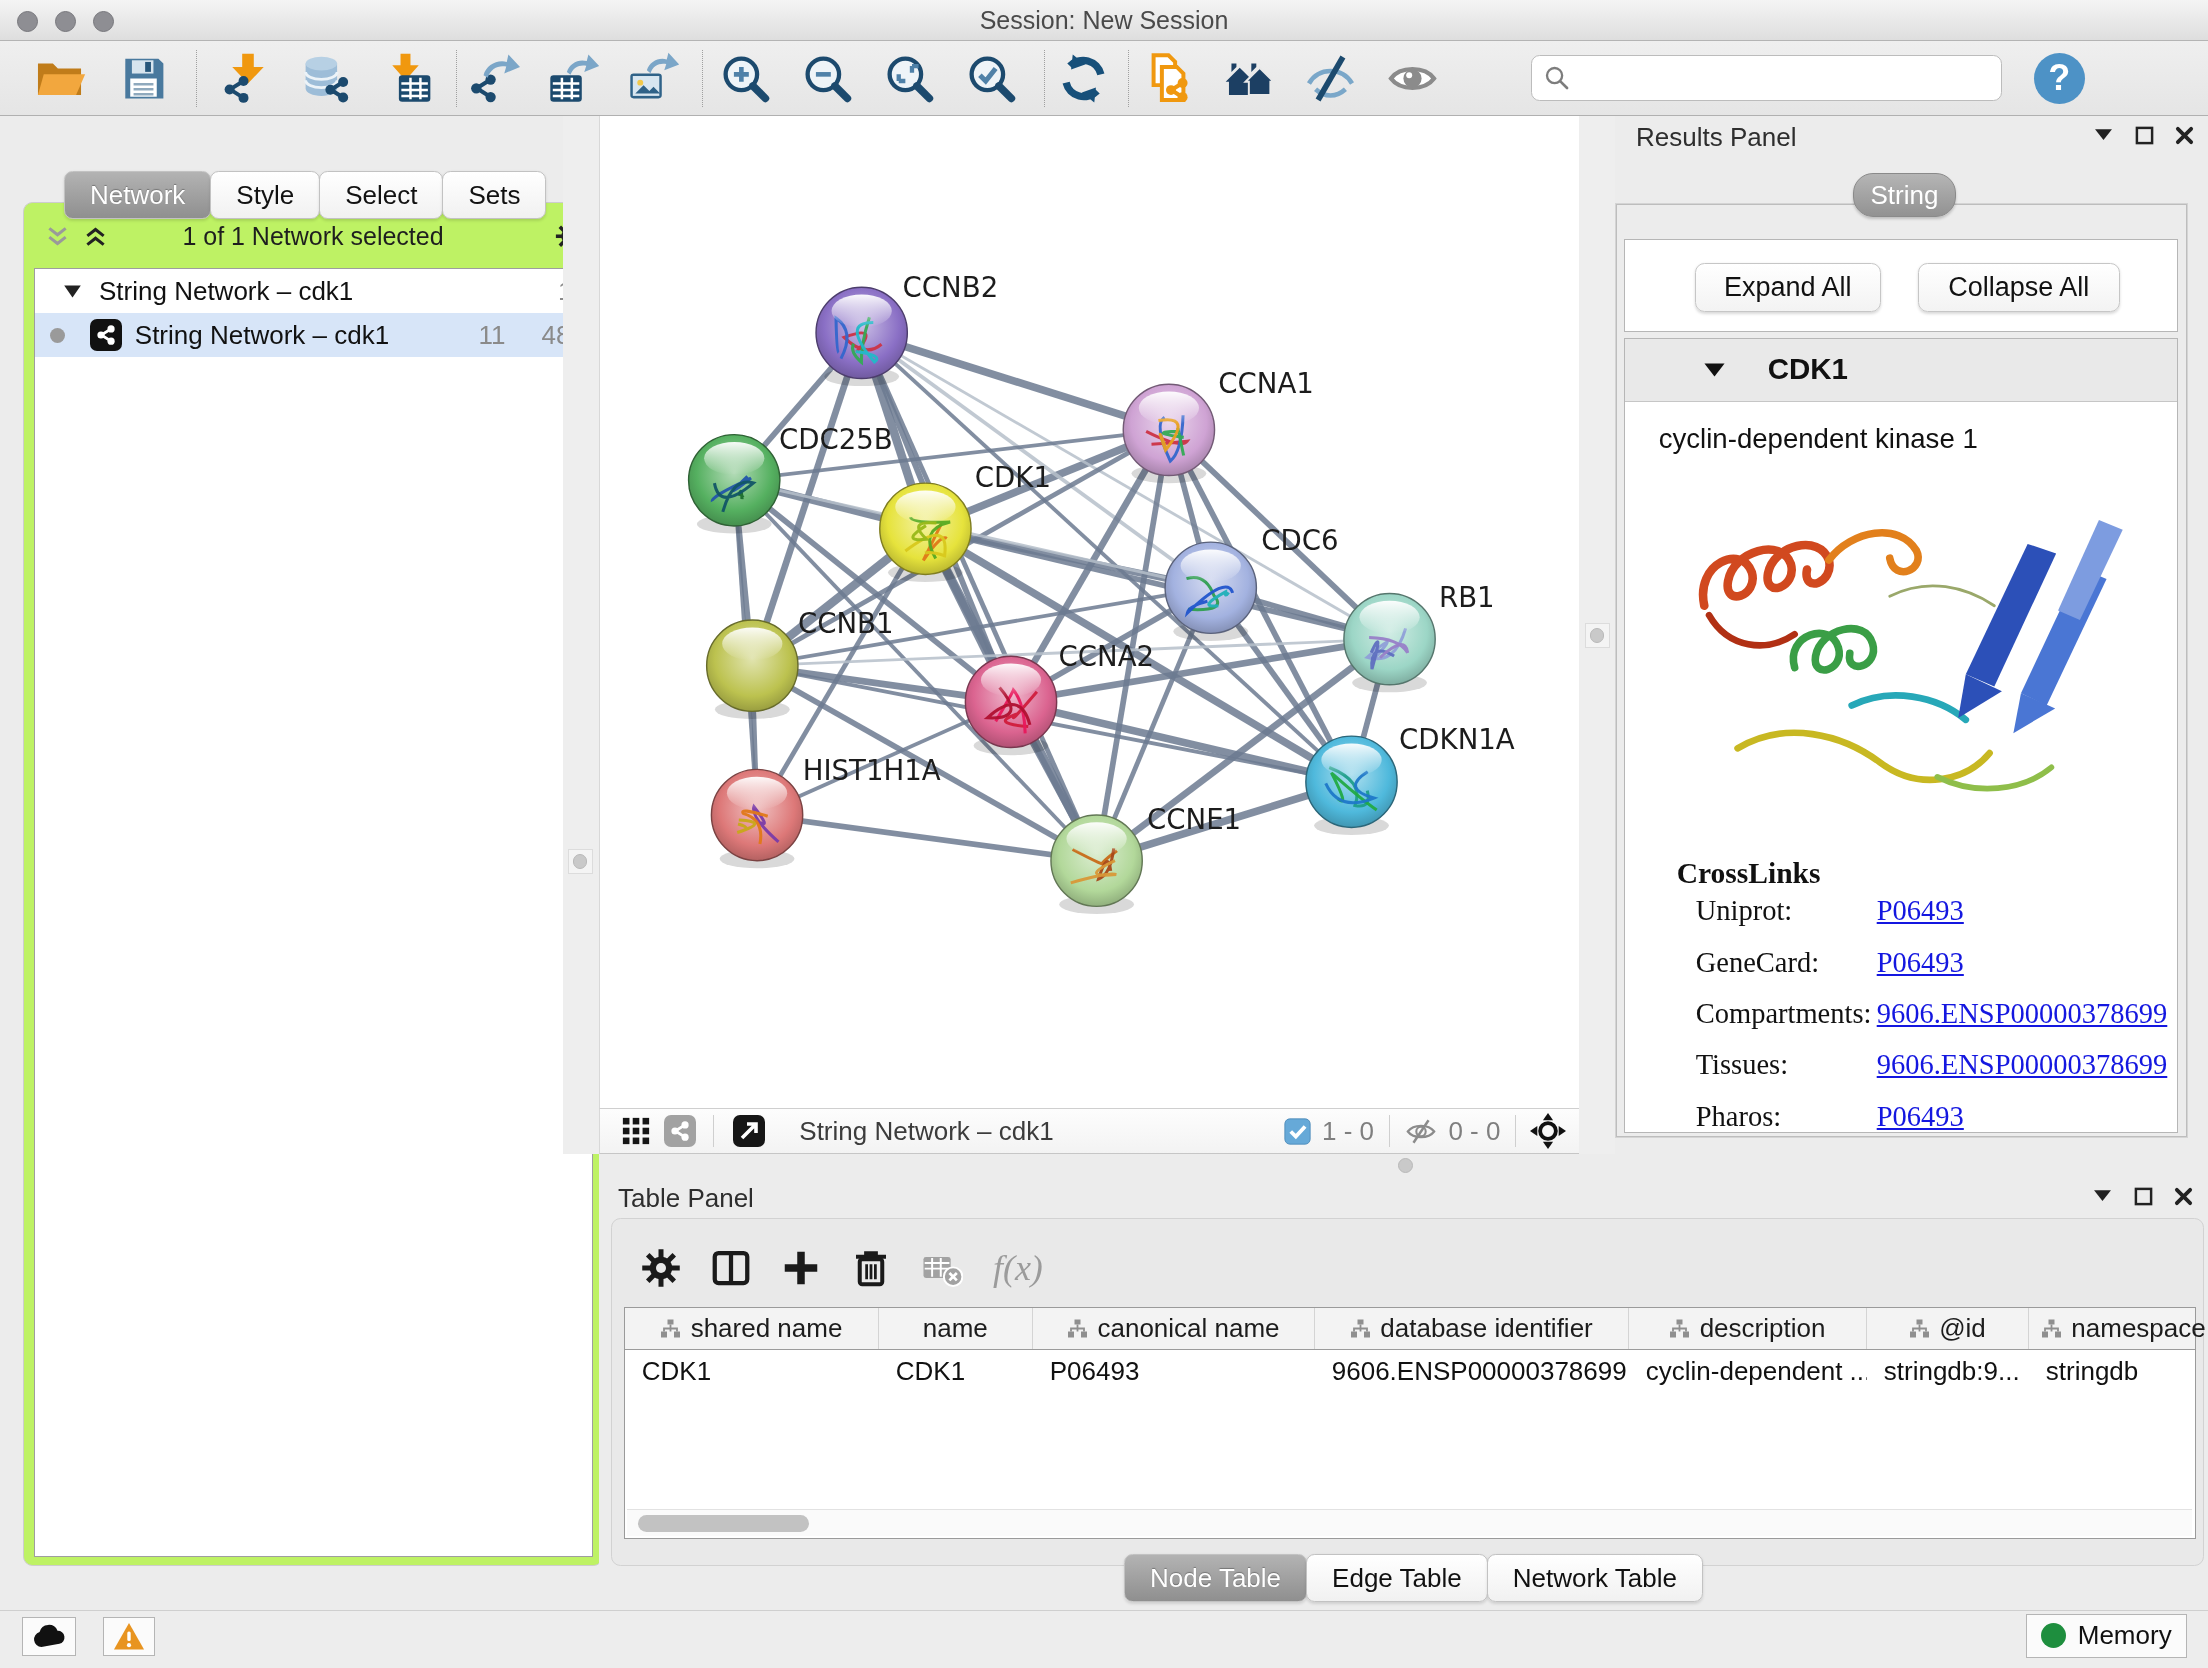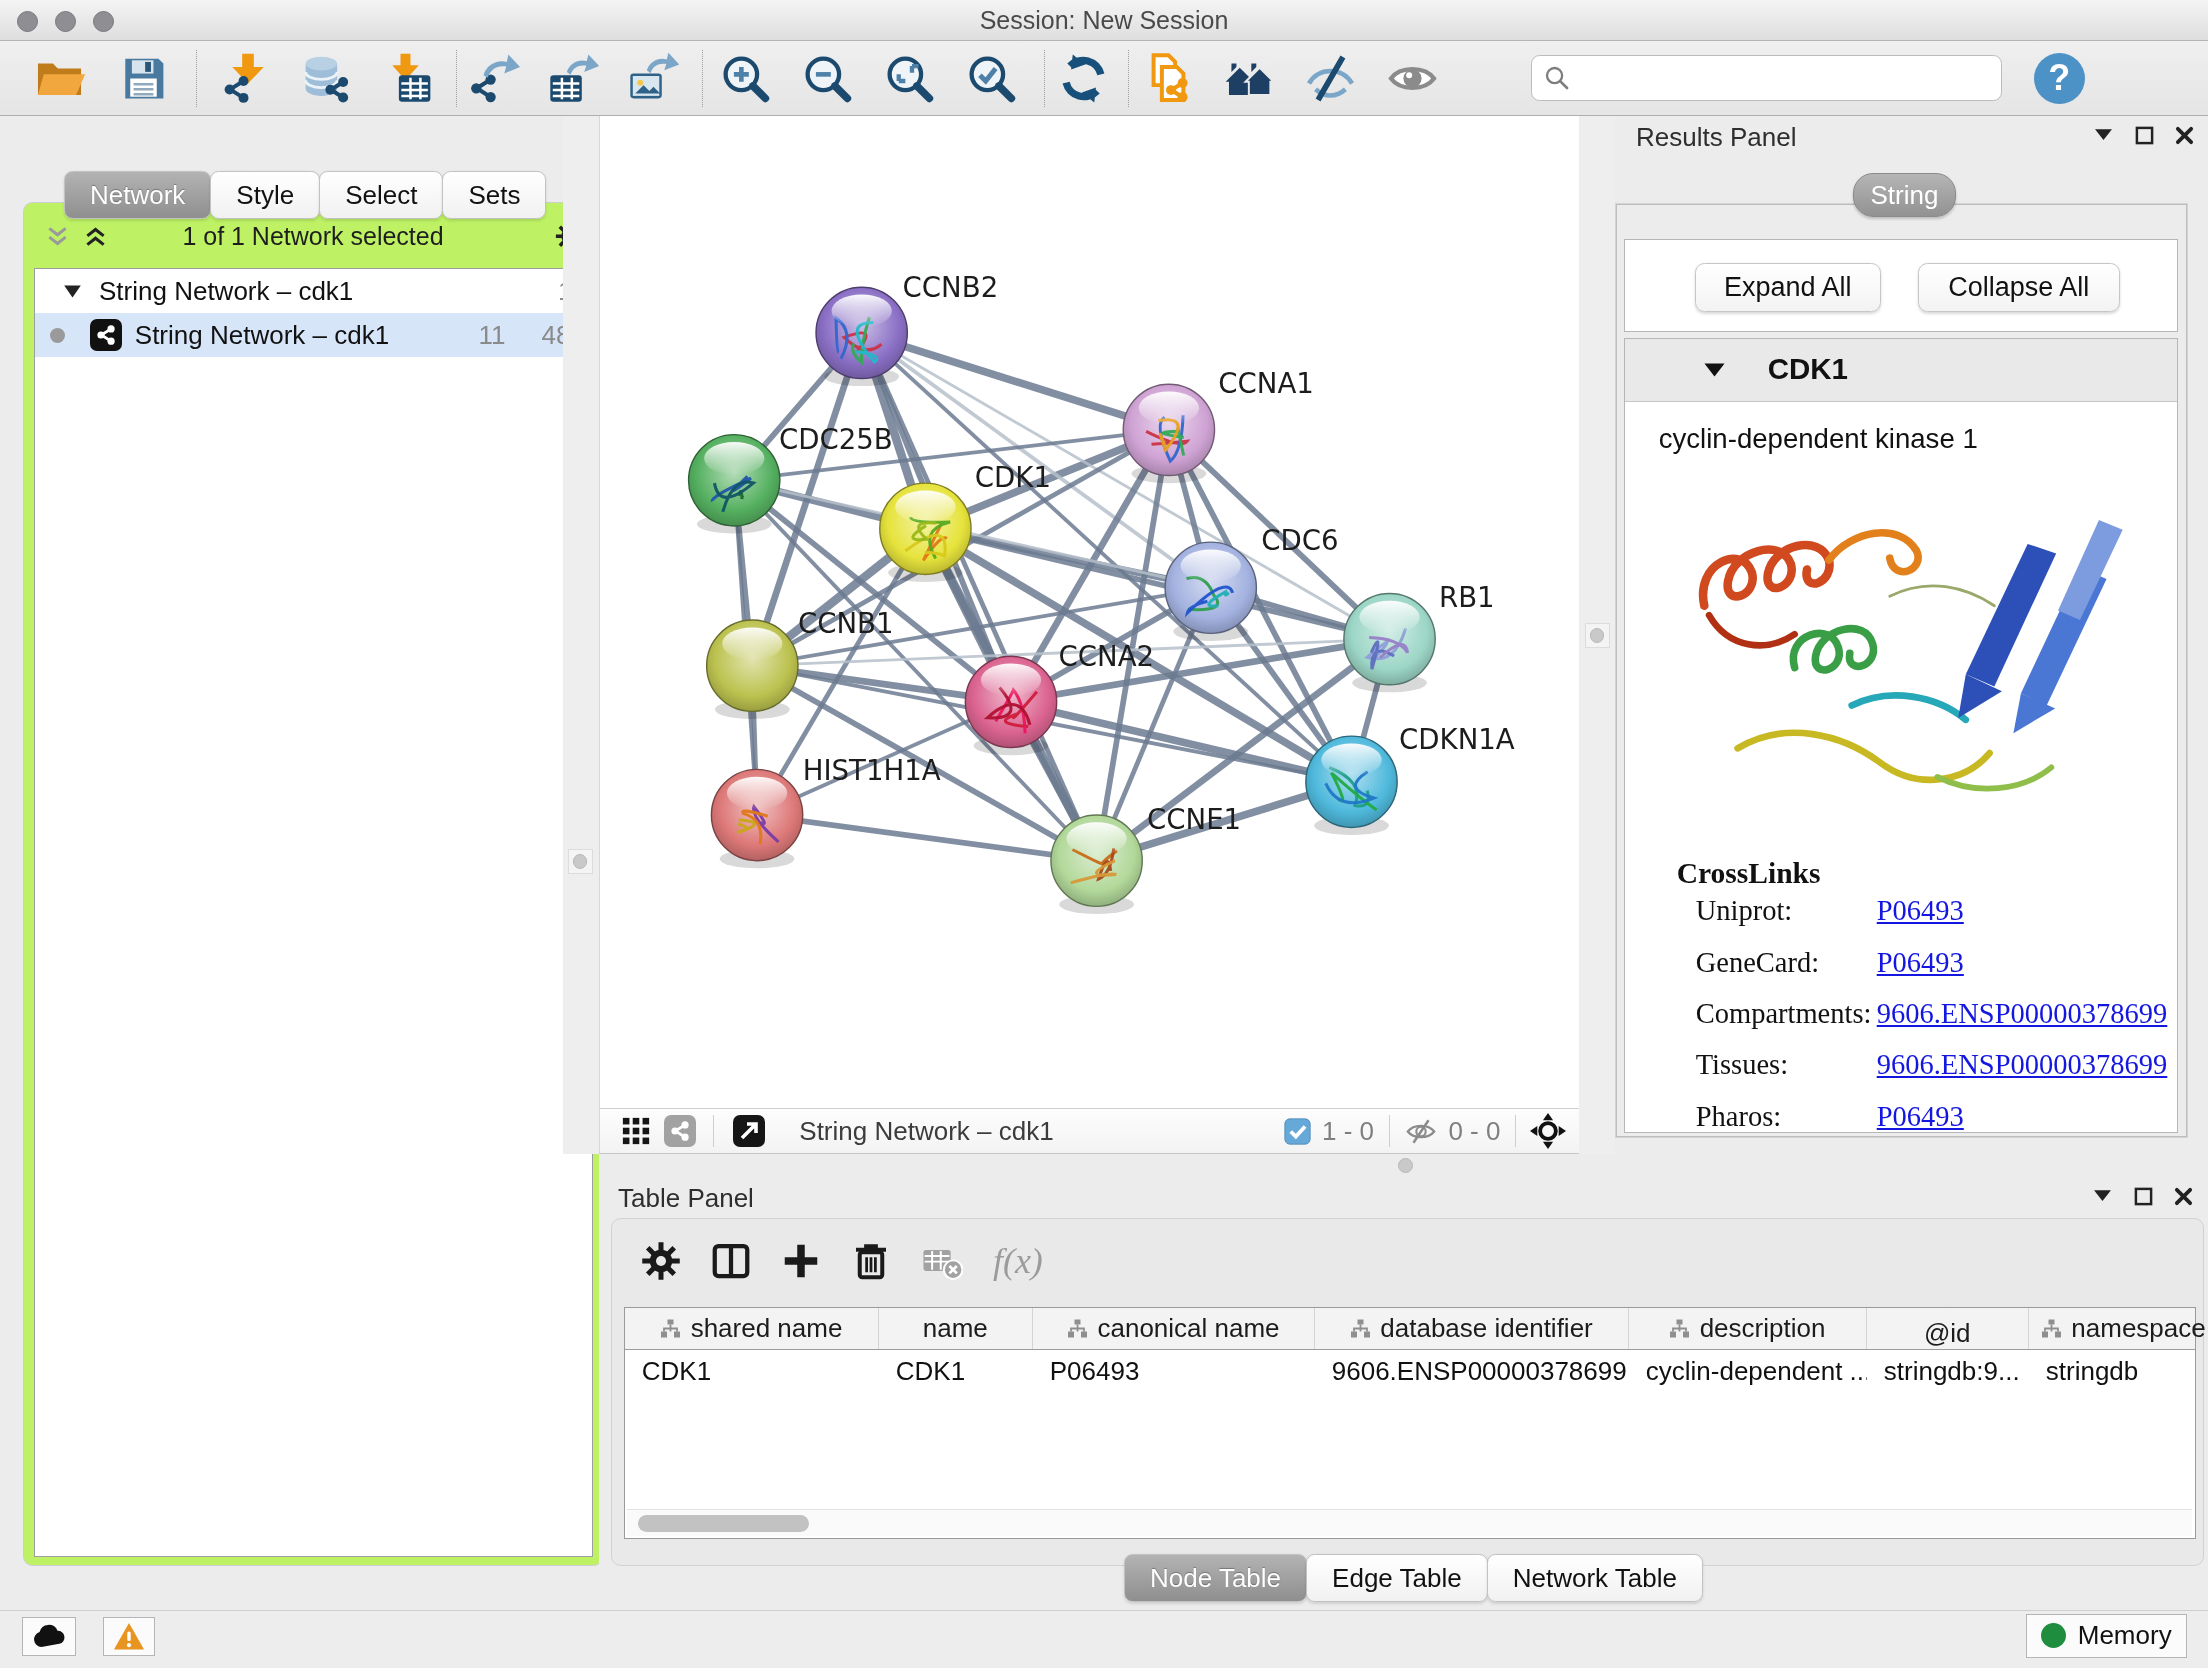--- a/index.html
+++ b/index.html
@@ -58,21 +58,21 @@
 .rp-sechead{position:absolute;left:0;top:0;right:0;height:63px;background:#e9e9e9;border-bottom:1px solid #c6c6c6}
 .rp-sechead .sname{position:absolute;left:143px;top:13.3px;font-size:29.5px;font-weight:bold;color:#111}
 .rp-desc{position:absolute;left:34px;top:84px;font-size:27.6px;color:#111}
 .crosslinks{position:absolute;left:0;top:0;width:100%;font-family:"Liberation Serif",serif}
 .cl-title{position:absolute;left:52px;font-size:29.5px;font-weight:bold;color:#111}
 .cl-row{position:absolute;left:71px;font-size:28.5px;color:#111;width:476px}
 .cl-row a{color:#1417e0;text-decoration:underline}
 
 .tpanel{position:absolute;left:599px;top:1177px;width:1609px;height:434px;background:#ececec}
 .tp-box{position:absolute;left:12.4px;top:41px;width:1593px;height:348px;background:#e9e9e9;border:1px solid #d2d2d2;border-radius:9.5px}
-.tp-icons{position:absolute;left:28.5px;top:21px;display:flex;align-items:center;gap:30px}
+.tp-icons{position:absolute;left:28.5px;top:28px;display:flex;align-items:center;gap:30px}
 .tp-icons svg{display:block}
 .fx{font-family:"Liberation Serif",serif;font-style:italic;font-size:36px;color:#9b9b9b}
 .ttable{position:absolute;left:11.4px;top:88px;width:1572px;height:232px;background:#fff;border:1.9px solid #9a9a9a}
 .thead{display:flex;height:42px;background:#f3f3f3;border-bottom:1.9px solid #9b9b9b}
 .thcell{display:flex;align-items:center;justify-content:center;gap:9.5px;font-size:26px;color:#1c1c1c;border-right:1px solid #d4d4d4;flex:0 0 auto;overflow:hidden}
 .trowdata{display:flex;height:42px}
 .tdcell{font-size:26px;color:#111;padding-left:17px;display:flex;align-items:center;flex:0 0 auto;overflow:hidden;white-space:nowrap}
 .tscroll{position:absolute;left:1.9px;bottom:1.9px;width:1565px;height:27px;background:#fafafa;border-top:1px solid #e2e2e2}
 .tthumb{position:absolute;left:11.4px;top:4.8px;width:171px;height:17px;border-radius:8.6px;background:#c2c2c2}
 .ttabs{position:absolute;left:526px;top:377px;display:flex}
@@ -767,21 +767,21 @@
               <svg width="21" height="21" viewBox="0 0 21 20">
                 <g fill="#8f8f8f">
                   <rect x="7.5" y="1" width="6" height="5"></rect>
                   <rect x="1" y="13" width="6" height="6"></rect>
                   <rect x="14" y="13" width="6" height="6"></rect>
                 </g>
                 <path d="M10.5 6v4M4 13v-3h13v3M10.5 10v3" stroke="#8f8f8f" stroke-width="1.8" fill="none"></path>
               </svg>
               <span>description</span>
             </div>
-            <div class="thcell" style="width: 162px; flex-direction: column;">
+            <div class="thcell" style="width: 162px;">
               <svg width="21" height="21" viewBox="0 0 21 20">
                 <g fill="#8f8f8f">
                   <rect x="7.5" y="1" width="6" height="5"></rect>
                   <rect x="1" y="13" width="6" height="6"></rect>
                   <rect x="14" y="13" width="6" height="6"></rect>
                 </g>
                 <path d="M10.5 6v4M4 13v-3h13v3M10.5 10v3" stroke="#8f8f8f" stroke-width="1.8" fill="none"></path>
               </svg>
               <span>@id</span>
             </div>

